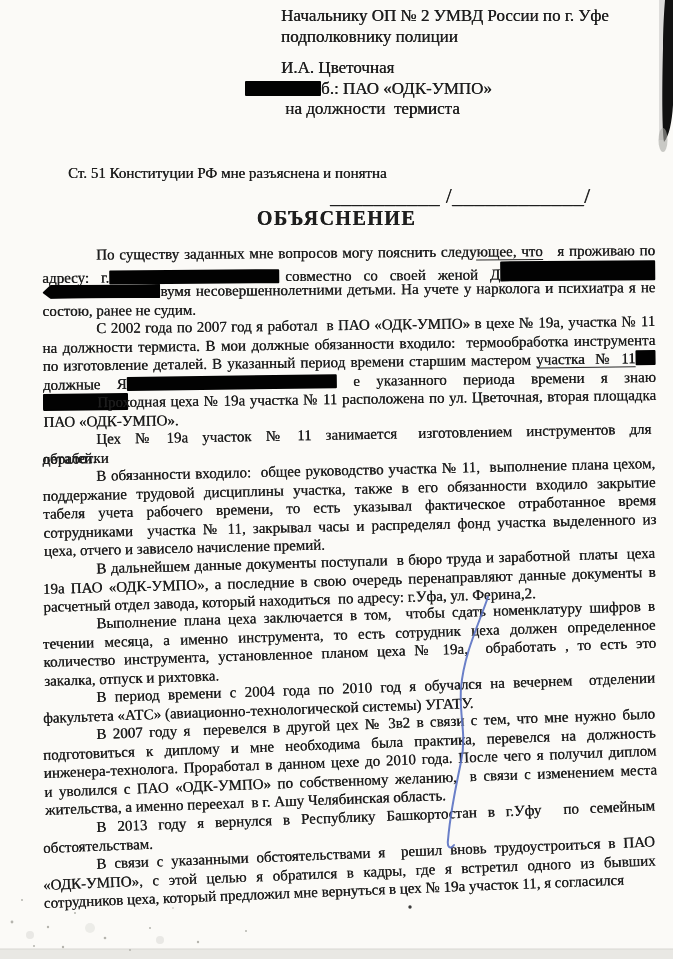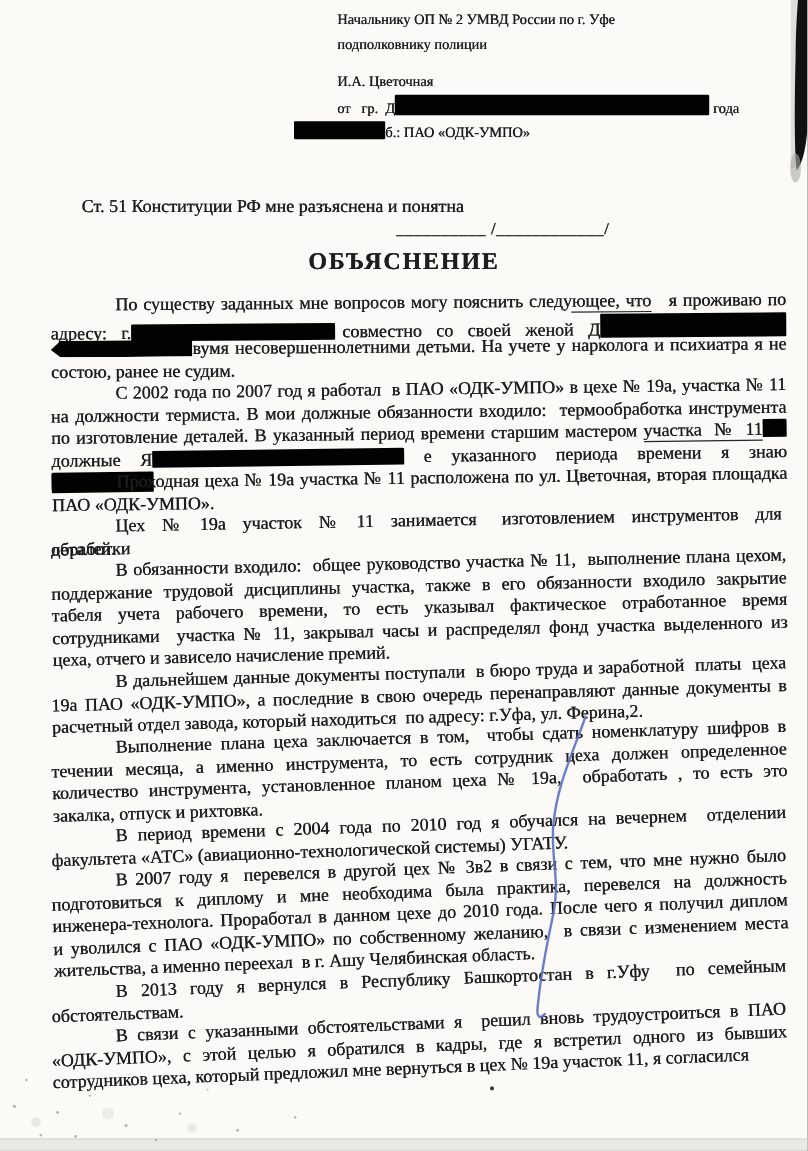--- a/index.html
+++ b/index.html
@@ -5,26 +5,26 @@
 <style>
   html,body{margin:0;padding:0;background:#888;}
   .page{
     position:relative;width:673px;height:959px;margin:0 auto;
     background:#fbfaf7;overflow:hidden;
     font-family:"Liberation Serif","DejaVu Serif",serif;
     color:#1e1e1e;
     text-shadow:0.3px 0 0 currentColor;
   }
   
-  .hdr{position:absolute;left:281px;top:6px;width:392px;font-size:12px;line-height:20.5px;}
+  .hdr{position:absolute;left:281px;top:6px;width:392px;font-size:17px;line-height:20.5px;}
   .hline{white-space:nowrap;}
   .hline.gap{height:11px;}
   
   .art51{position:absolute;left:68px;top:165px;font-size:15px;white-space:nowrap;}
-  .sig{position:absolute;left:330px;top:184px;font-size:14px;letter-spacing:.5px;white-space:nowrap;}
+  .sig{position:absolute;left:330px;top:184px;font-size:21px;letter-spacing:.5px;white-space:nowrap;}
   .title{position:absolute;left:0;top:207px;width:100%;text-align:center;
          font-weight:bold;font-size:20px;letter-spacing:1.5px;}
   
   .body{position:absolute;left:42px;top:246px;width:613px;font-size:15px;line-height:18.5px;}
   .para{transform-origin:0 0;}
   .para:nth-child(1){transform:rotate(-0.45deg);}
   .para:nth-child(2){transform:rotate(-0.75deg);}
   .para:nth-child(3){transform:rotate(-1.05deg);}
   .para:nth-child(4){transform:rotate(-1.3deg);}
   .para:nth-child(5){transform:rotate(-1.6deg);}
@@ -46,22 +46,22 @@
 </head>
 <body>
 
 <div class="page">
 
   <div class="hdr" id="hdr">
       <div class="hline"><span>Начальнику ОП № 2 УМВД России по г. Уфе</span></div>
       <div class="hline"><span>подполковнику полиции</span></div>
       <div class="hline gap"></div>
       <div class="hline"><span>И.А. Цветочная</span></div>
-      <div class="hline"><span>от&nbsp;&nbsp; гр.&nbsp; Д</span><span class="redact" style="width: 262px; height: 17px; background: rgb(2, 2, 2);"></span><span> года</span></div>
       <div class="hline"><span class="redact" style="width: 76px; height: 15px; margin-left: -36px; background: rgb(2, 2, 2);"></span><span>б.: ПАО «ОДК-УМПО»</span></div>
+      <div class="hline"><span>&nbsp;на должности&nbsp; термиста</span></div>
     </div>
 
   <div class="art51">Ст. 51 Конституции РФ мне разъяснена и понятна</div>
   <div class="sig">__________ /____________/</div>
   <div class="title">ОБЪЯСНЕНИЕ</div>
 
   <div class="body" id="body">
       <div class="para">
         <div class="line first"><span>По существу заданных мне вопросов могу пояснить следу</span><span class="uline">ющее, что</span><span>&nbsp;&nbsp; я проживаю по</span></div>
         <div class="line"><span>адресу:&nbsp; г.</span><span class="redact" style="width: 170px; background: rgb(2, 2, 2);"></span><span> совместно&nbsp; со&nbsp; своей&nbsp; женой&nbsp; Д</span><span class="redact" style="width: 155px; height: 20px; background: rgb(2, 2, 2);"></span></div>

